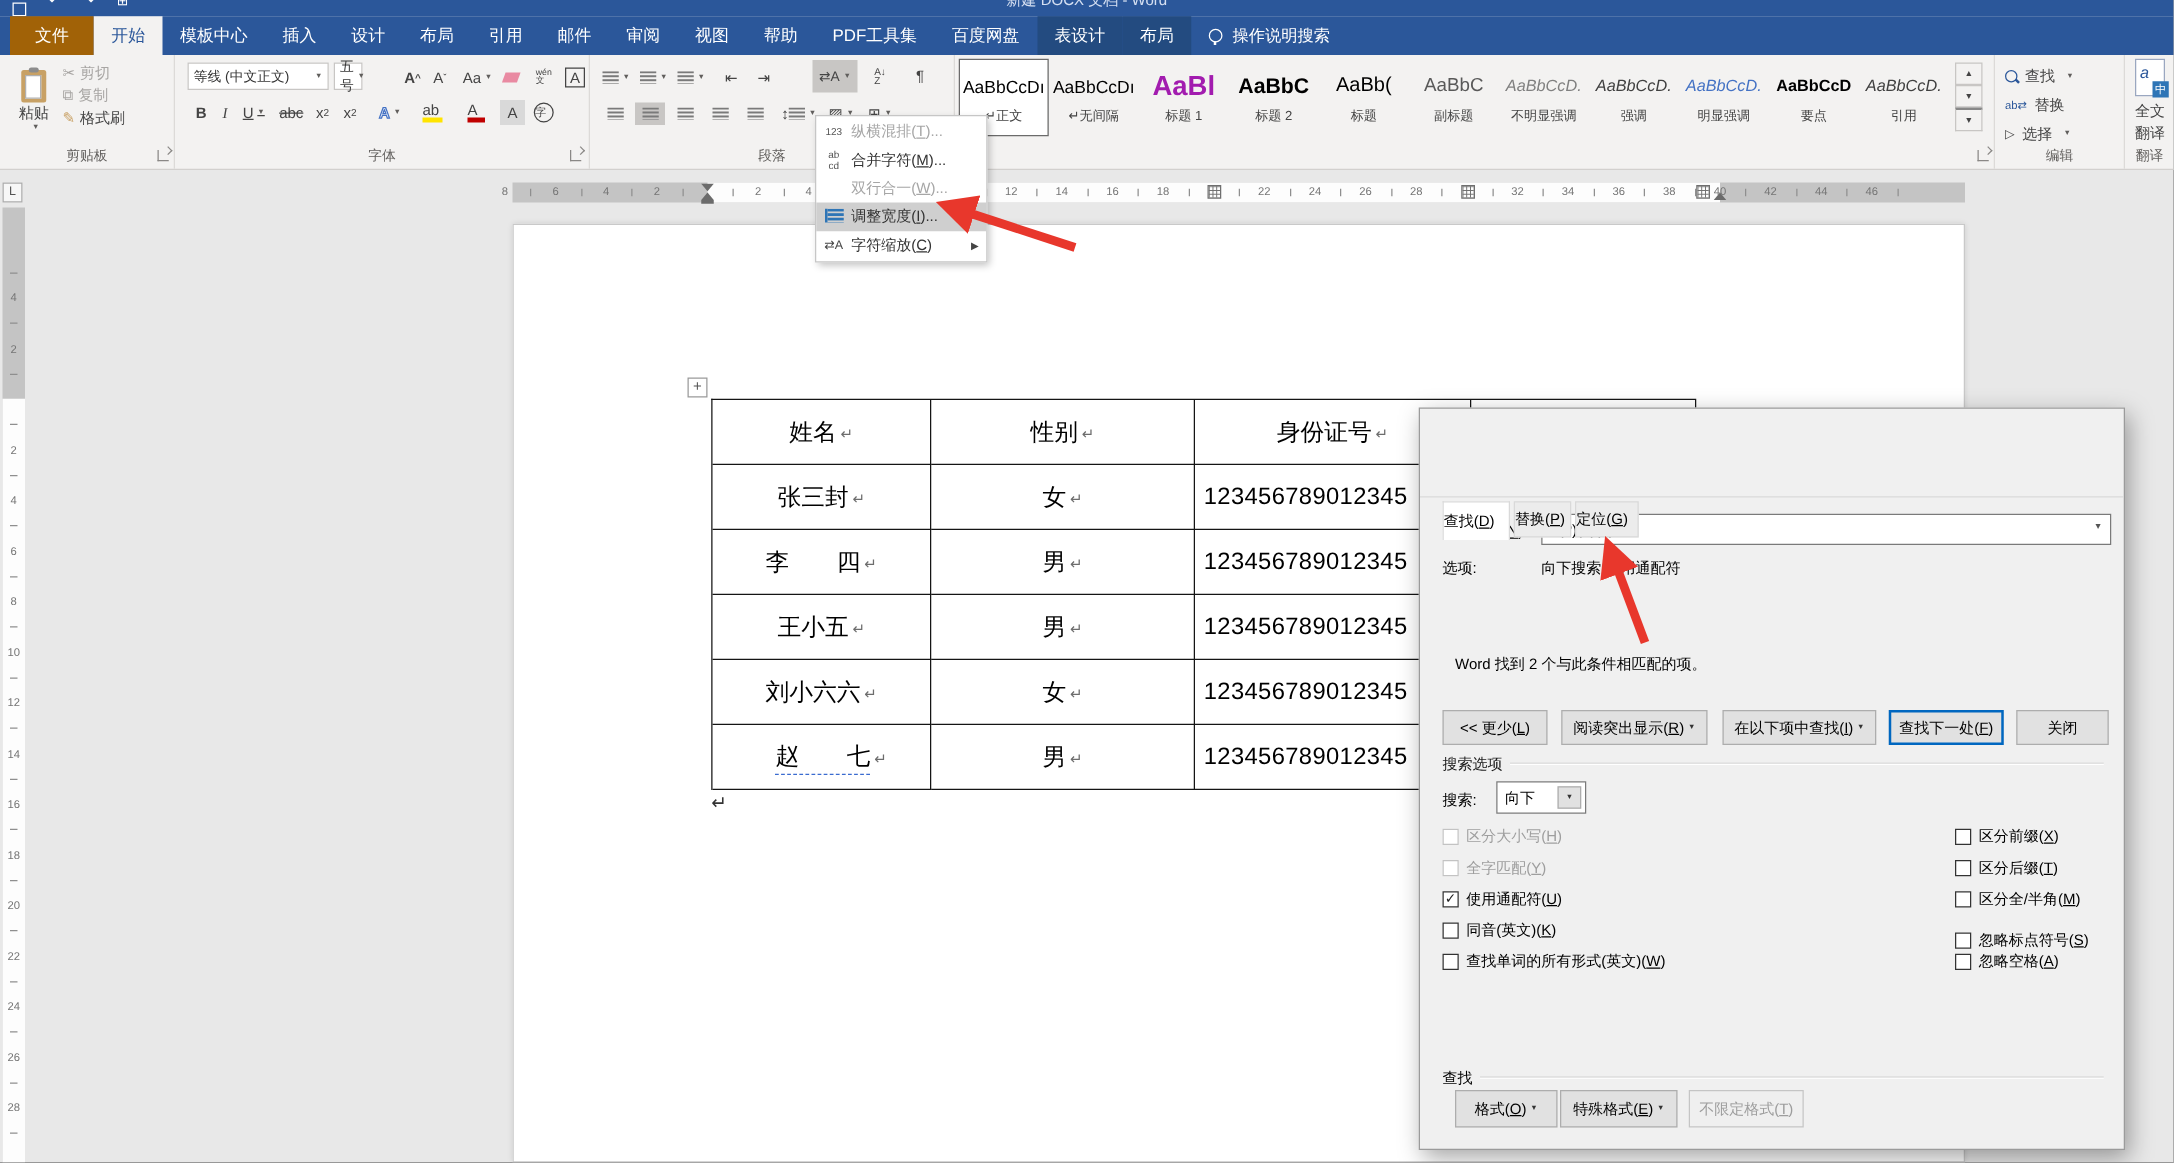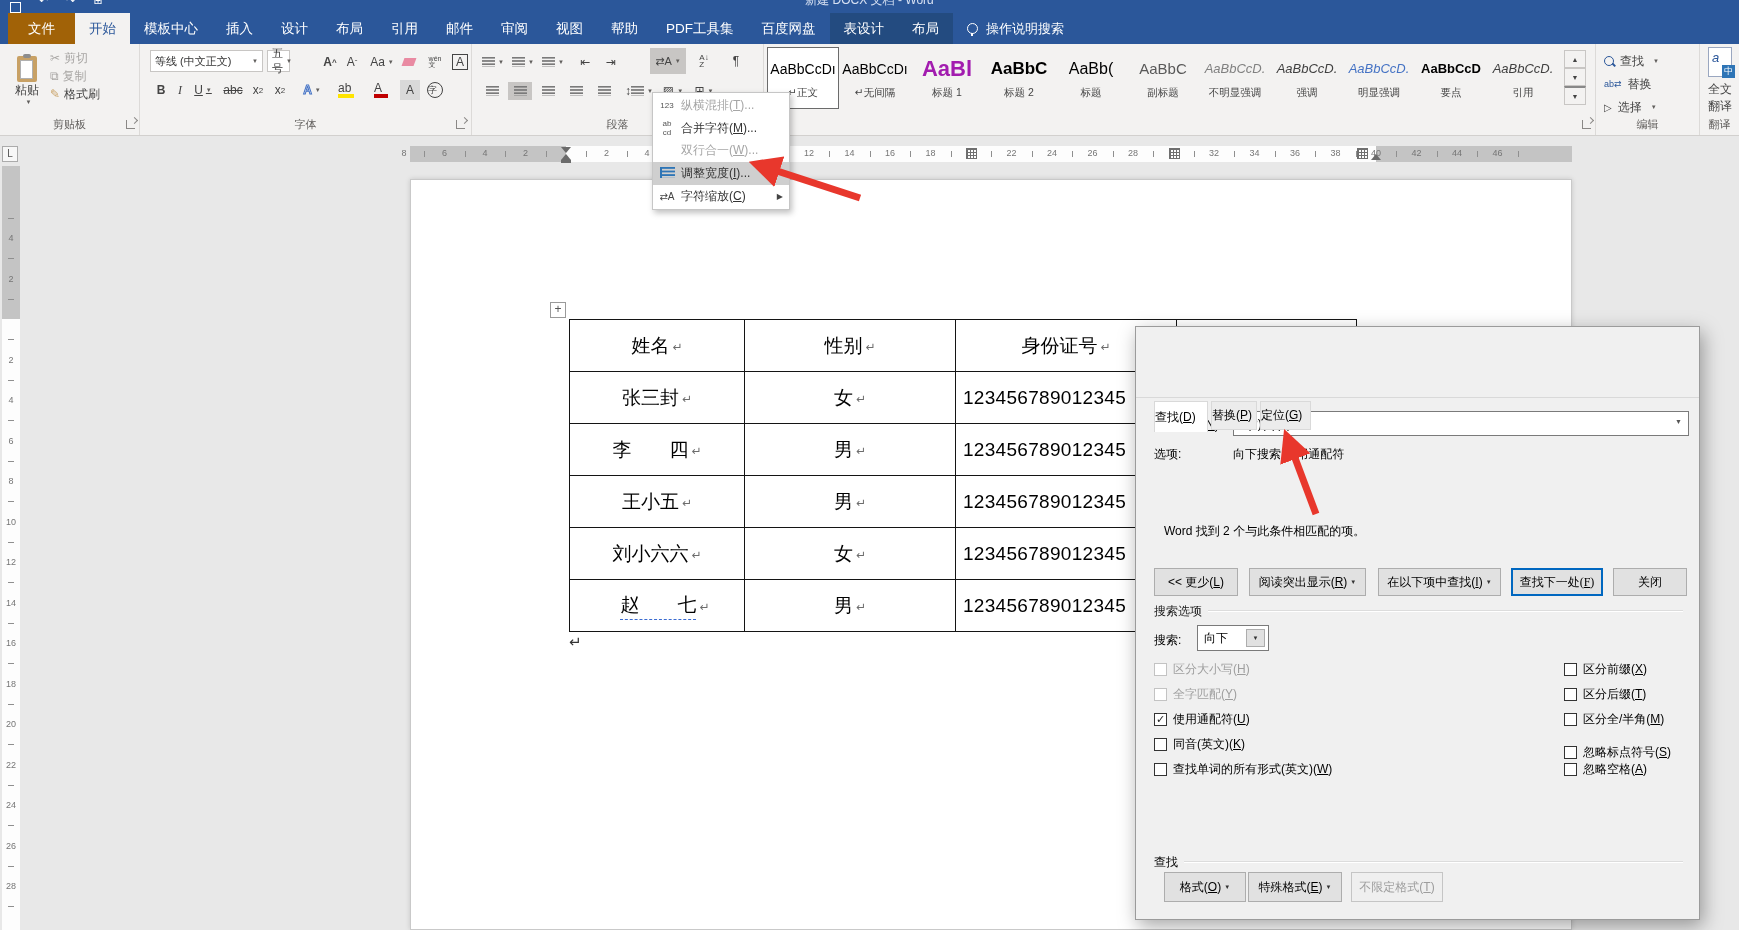--- a/index.html
+++ b/index.html
@@ -88,21 +88,21 @@
           box-shadow:3px 6px 18px rgba(0,0,0,.35);z-index:40;box-sizing:border-box;font-size:12px;color:#000;}
   .dlg-titlebar{position:absolute;left:0;top:0;width:100%;height:32px;background:#fff;}
   .dlg-title{position:absolute;left:14px;top:9px;font-size:13px;color:#8a8886;}
   .dlg-sys{position:absolute;top:5px;width:22px;height:22px;text-align:center;line-height:22px;color:#555;font-size:13px;}
   .dtab{position:absolute;top:42px;height:29px;background:#ececec;border:1px solid #d9d9d9;box-sizing:border-box;
         display:flex;align-items:center;justify-content:flex-start;z-index:2;margin-top:32px;}
   .dtab.sel{background:#fff;border-bottom:none;height:31px;z-index:3;}
   .dtabline{position:absolute;left:0;top:70px;width:100%;border-top:1px solid #d9d9d9;z-index:1;}
   .dfield{position:absolute;background:#fff;border:1px solid #7a7a7a;box-sizing:border-box;display:flex;align-items:center;padding-left:6px;}
   .dbtn{position:absolute;background:#e1e1e1;border:1px solid #adadad;box-sizing:border-box;display:flex;align-items:center;justify-content:center;font-size:12px;color:#000;}
-  .dbtn.focusd{border:2px solid #0067c0;font-family:Liberation Serif, serif;}
+  .dbtn.focusd{border:2px solid #0067c0;}
   .dbtn.disb{background:#efefef;border-color:#c5c5c5;color:#9d9d9d;}
   .dgroupline{position:absolute;border-top:1px solid #dcdcdc;box-shadow:0 1px 0 #fff;}
   .dcheck{position:absolute;display:flex;align-items:center;gap:6px;height:18px;}
   .dcheck .box{width:13px;height:13px;background:#fff;border:1px solid #333;box-sizing:border-box;font-size:11px;line-height:11px;text-align:center;color:#222;}
   .dcheck.dis .box{border-color:#c3c3c3;}
   .dcheck.dis .lbl{color:#9e9e9e;}
   .ddbtn{position:absolute;right:3px;top:3px;bottom:3px;width:19px;background:#e1e1e1;border:1px solid #adadad;box-sizing:border-box;
          display:flex;align-items:center;justify-content:center;font-size:6px;color:#333;}
   .arrows{position:absolute;left:0;top:0;z-index:50;pointer-events:none;}
   u{text-decoration:underline;}

